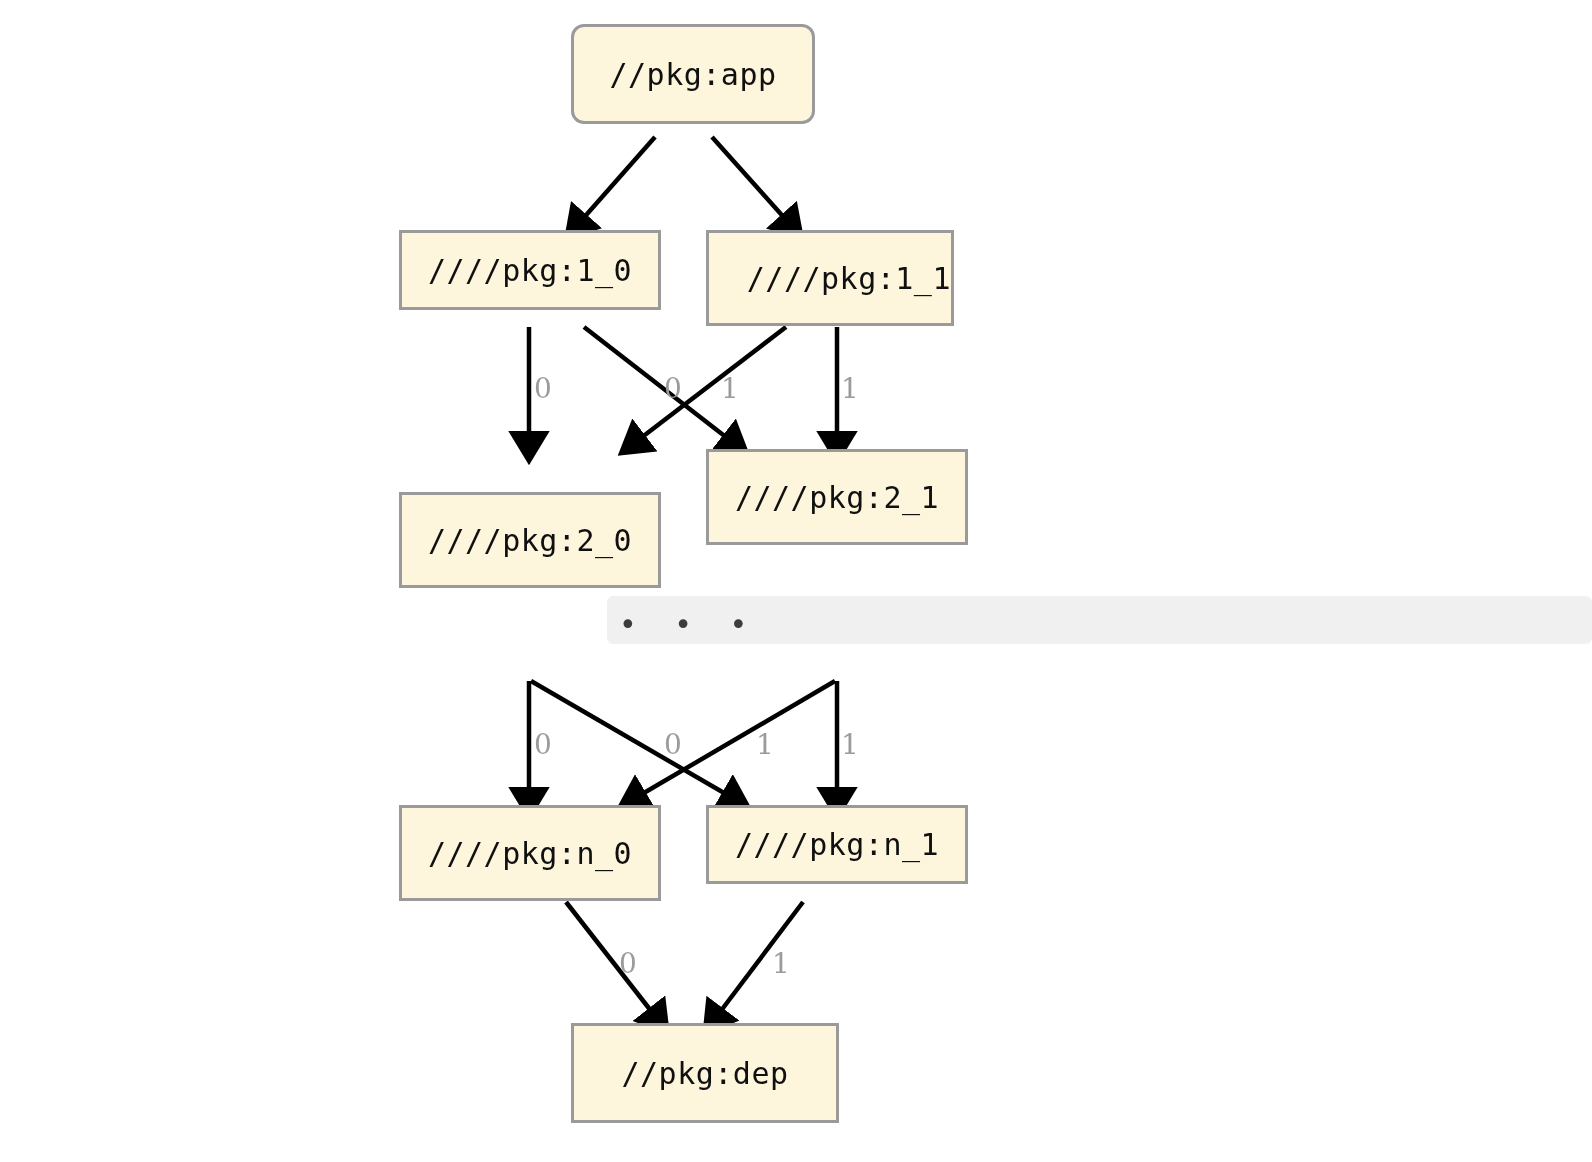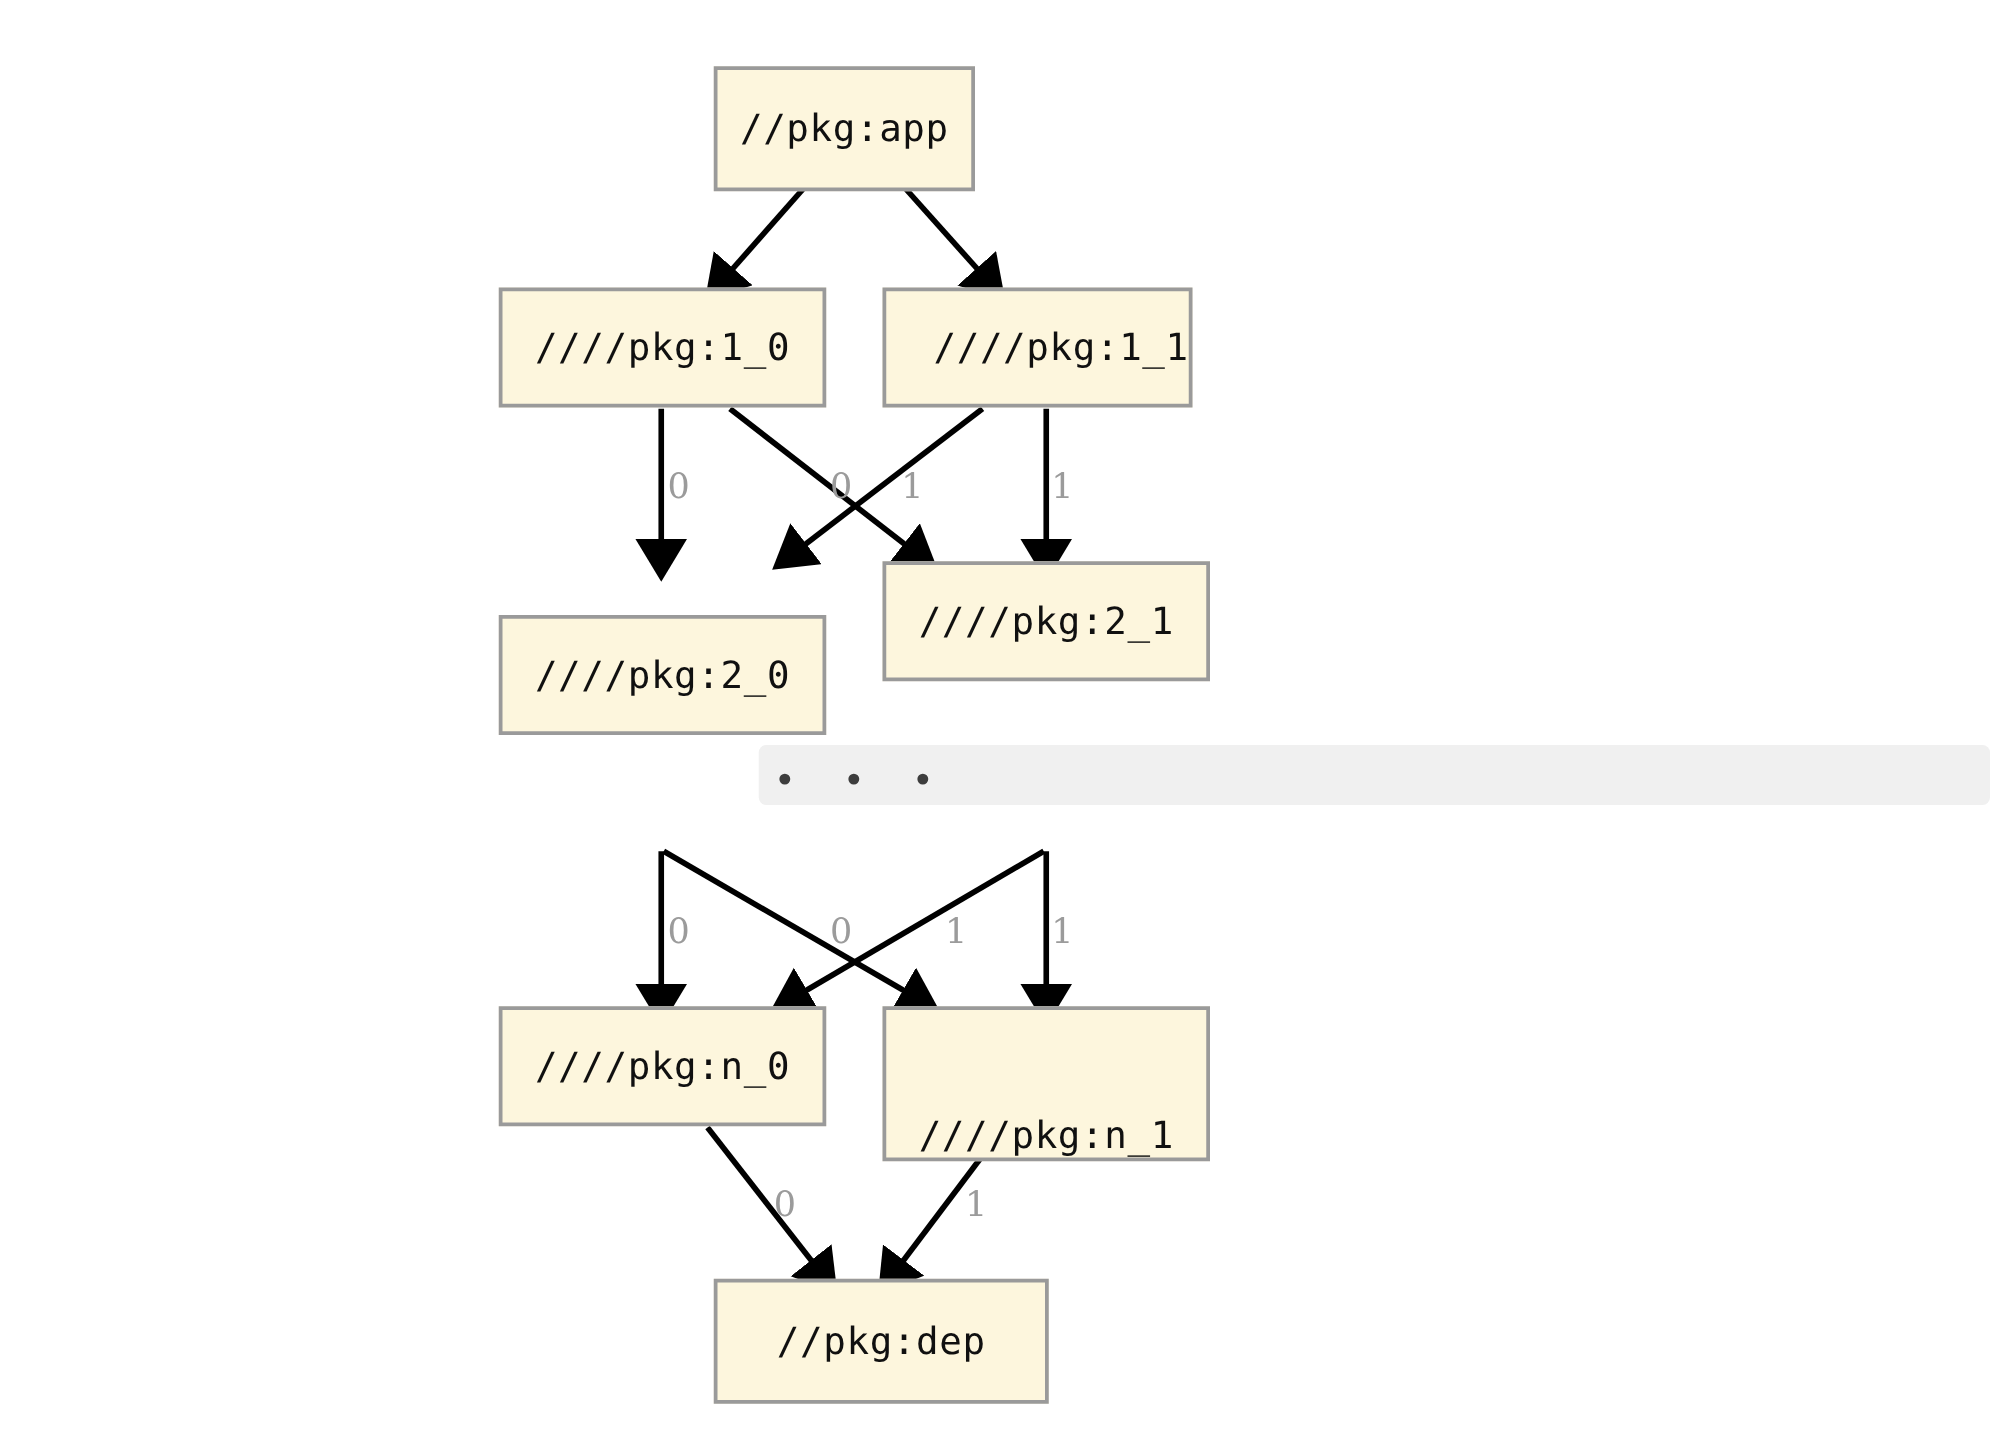--- a/index.html
+++ b/index.html
@@ -86,45 +86,45 @@
     <line x1="529" y1="681" x2="529" y2="797" stroke="#000000" stroke-width="4.5" marker-end="url(#arrow)"></line>
     <line x1="531" y1="681" x2="731" y2="797" stroke="#000000" stroke-width="4.5" marker-end="url(#arrow)"></line>
     <line x1="835" y1="681" x2="637" y2="797" stroke="#000000" stroke-width="4.5" marker-end="url(#arrow)"></line>
     <line x1="837" y1="681" x2="837" y2="797" stroke="#000000" stroke-width="4.5" marker-end="url(#arrow)"></line>
 
     <line x1="566" y1="902" x2="655" y2="1016" stroke="#000000" stroke-width="4.5" marker-end="url(#arrow)"></line>
     <line x1="803" y1="902" x2="717" y2="1016" stroke="#000000" stroke-width="4.5" marker-end="url(#arrow)"></line>
   </g>
 </svg>
 
-<div class="node-box" style="left:571px; top:53px; width:209px; height:100px;">
+<div class="node-box" style="left:571px; top:24px; width:244px; height:100px;border-radius:13px;">
   <span class="node-label">//pkg:app</span>
 </div>
 
-<div class="node-box" style="left:399px; top:230px; width:262px; height:96px;">
+<div class="node-box" style="left:399px; top:230px; width:262px; height:80px;">
   <span class="node-label">////pkg:1_0</span>
 </div>
 
 <div class="node-box" style="left:706px; top:230px; width:248px; height:96px;justify-content:flex-end;">
   <span class="node-label">////pkg:1_1</span>
 </div>
 
 <div class="node-box" style="left:399px; top:449px; width:262px; height:96px;margin-top:43px;">
   <span class="node-label">////pkg:2_0</span>
 </div>
 
 <div class="node-box" style="left:706px; top:449px; width:262px; height:96px;">
   <span class="node-label">////pkg:2_1</span>
 </div>
 
 <div class="node-box" style="left:399px; top:805px; width:262px; height:96px;align-items:center;">
   <span class="node-label">////pkg:n_0</span>
 </div>
 
-<div class="node-box" style="left:706px; top:805px; width:262px; height:124px;align-items:flex-end;">
+<div class="node-box" style="left:706px; top:805px; width:262px; height:79px;">
   <span class="node-label">////pkg:n_1</span>
 </div>
 
 <div class="node-box" style="left:571px; top:1023px; width:268px; height:100px;">
   <span class="node-label">//pkg:dep</span>
 </div>
 
 <div class="edge-label" style="left:534px; top:372px;">0</div>
 <div class="edge-label" style="left:664px; top:372px;">0</div>
 <div class="edge-label" style="left:721px; top:372px;">1</div>

